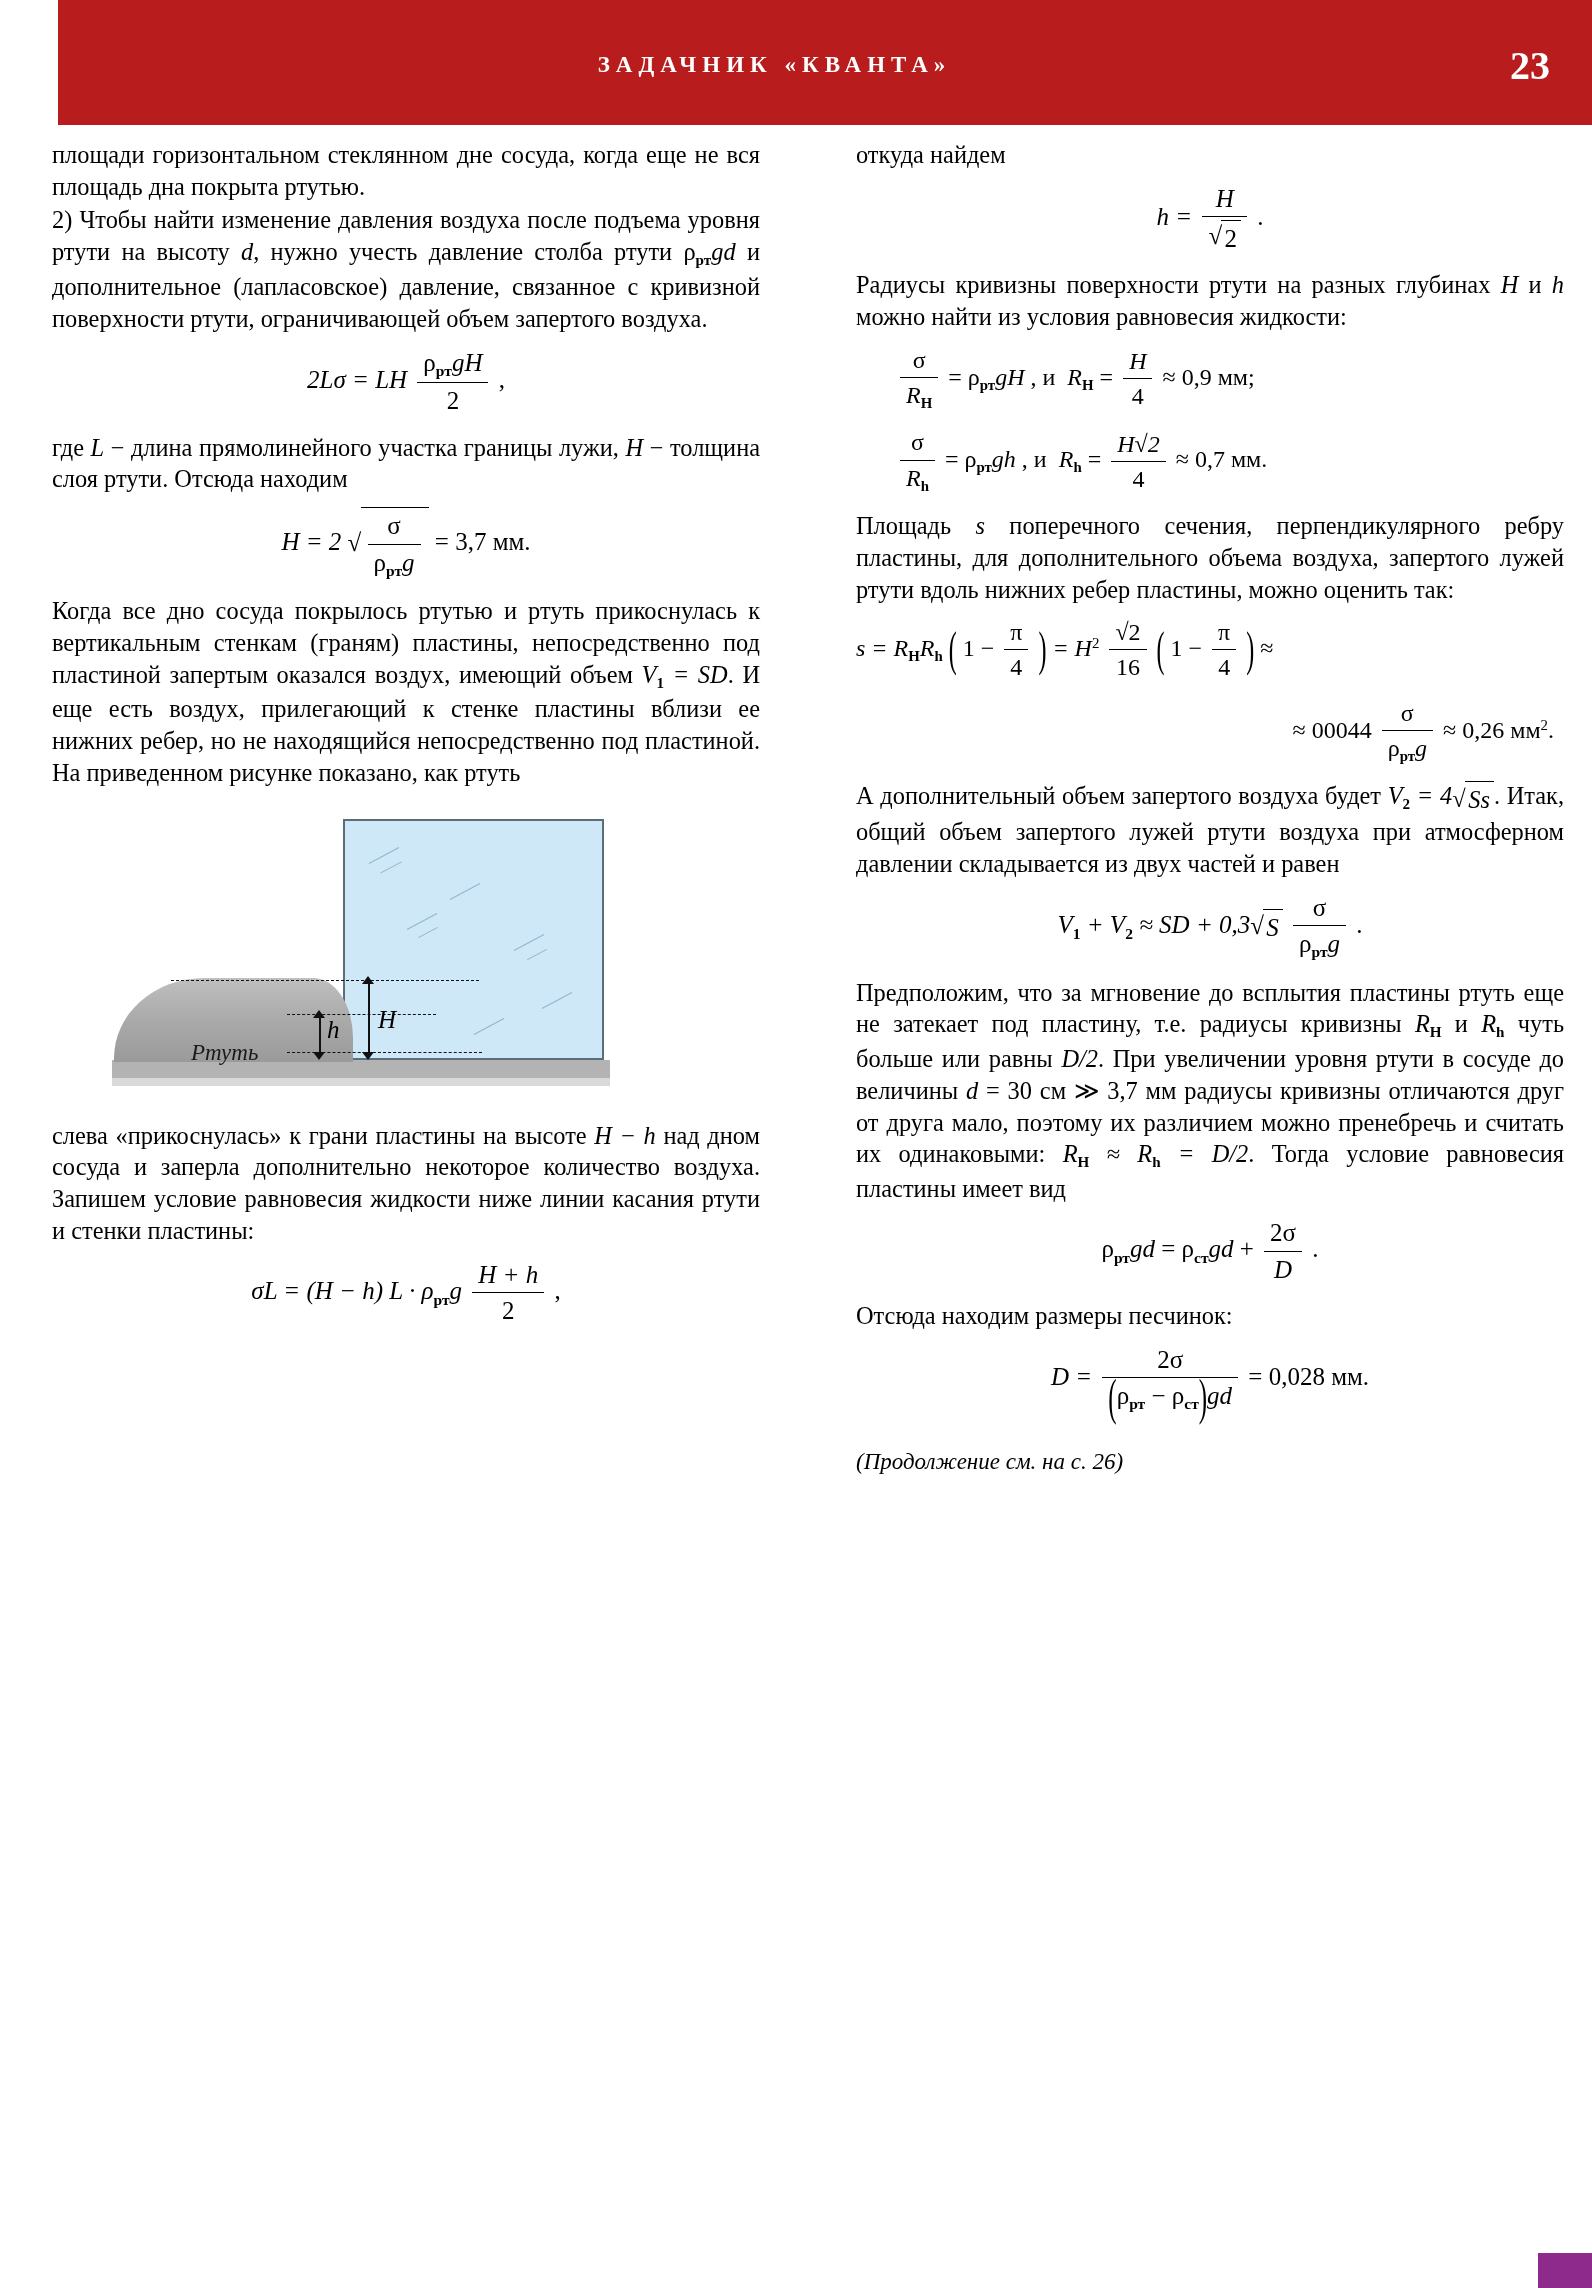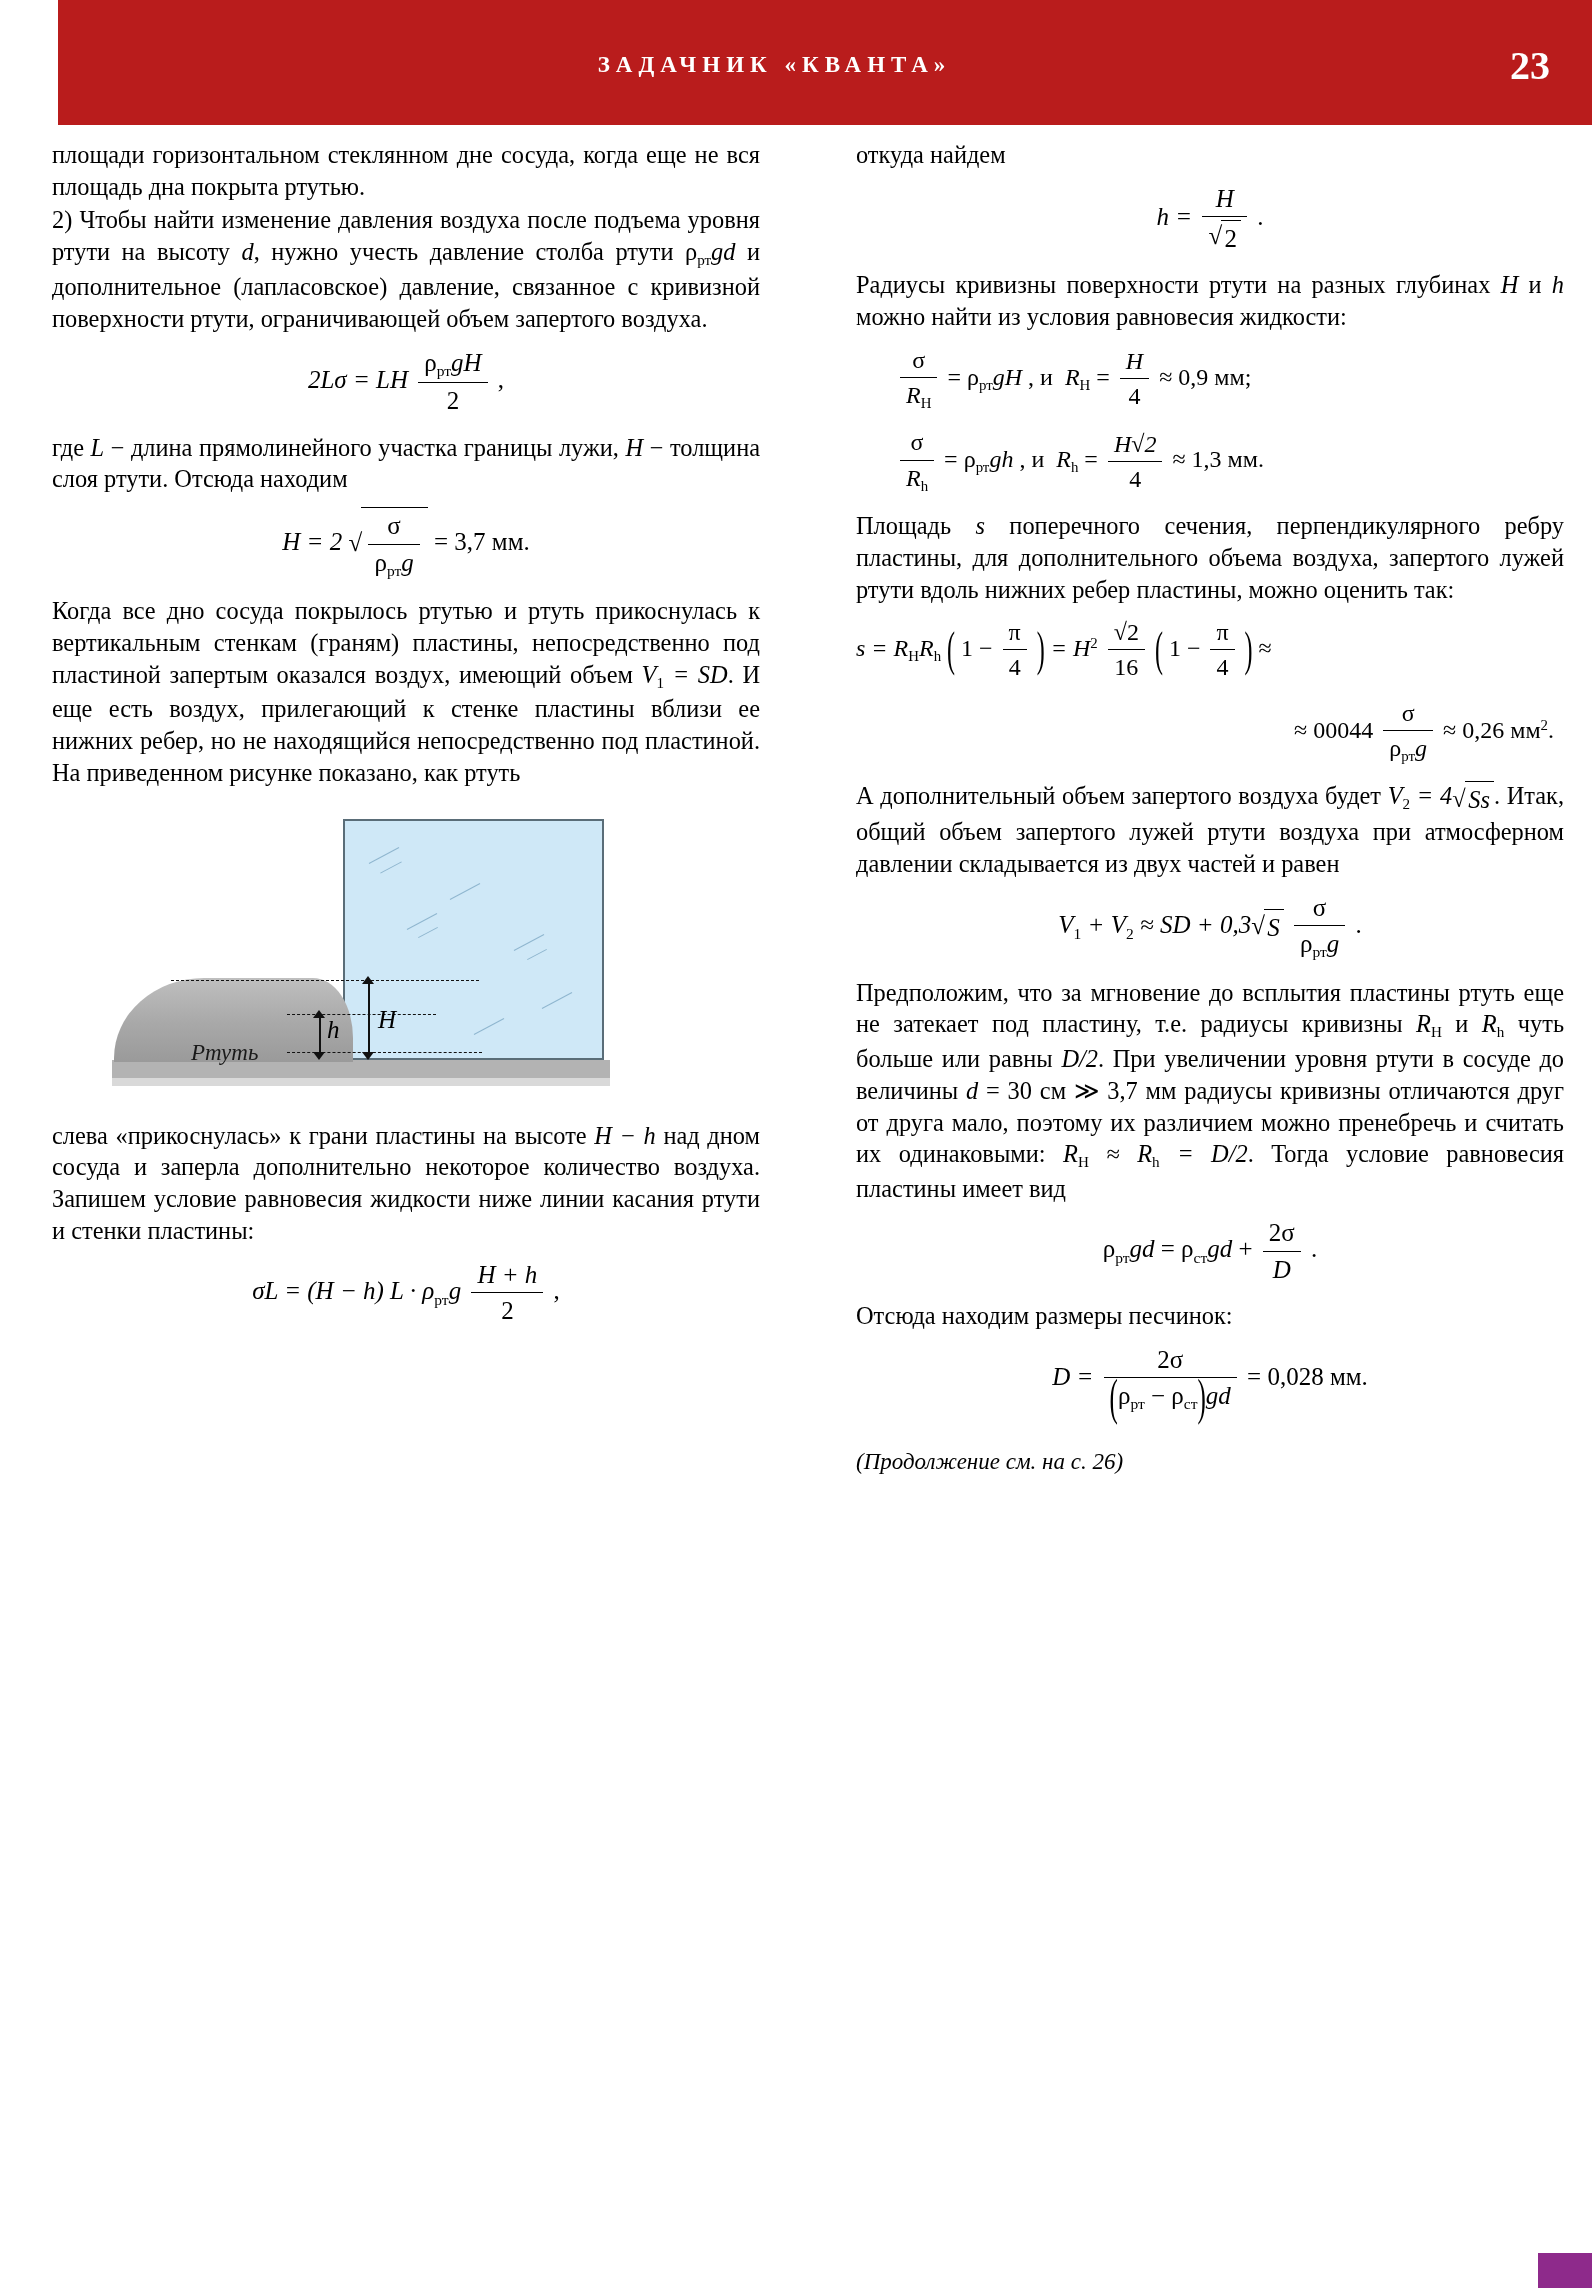--- a/index.html
+++ b/index.html
@@ -92,20 +92,21 @@
     font-size: 25px;
     white-space: nowrap;
   }
   .math.shift-left { text-align: left; padding-left: 40px; }
   .math.small { font-size: 24px; }
   i, .it { font-style: italic; }
   .sub {
     font-size: 0.62em;
     vertical-align: -0.35em;
     font-style: normal;
+    font-weight: bold;
   }
   .sup {
     font-size: 0.62em;
     vertical-align: 0.55em;
     font-style: normal;
   }
   
   .frac {
     display: inline-block;
     vertical-align: middle;
@@ -391,21 +392,21 @@
         <span class="den"><i>R</i><span class="sub">h</span></span>
       </span>
       <span>= ρ</span><span class="sub">рт</span><i>gh</i>
       <span>, и</span>
       &nbsp;<i>R</i><span class="sub">h</span>
       <span>=</span>
       <span class="frac">
         <span class="num it">H√2</span>
         <span class="den">4</span>
       </span>
-      <span>≈ 1,3</span>
+      <span>≈ 0,7</span>
       <span class="unit">мм</span><span>.</span>
     </div>
 
     <p class="para">
       <span>Площадь </span><i>s</i><span> поперечного сечения, перпендикулярного ребру пластины, для дополнительного объема воздуха, запертого лужей ртути вдоль нижних ребер пластины, можно оценить так:</span>
     </p>
 
     <div class="math small" style="text-align:left;">
       <i>s = R</i><span class="sub">H</span><i>R</i><span class="sub">h</span>
       <span class="paren-big">(</span>

